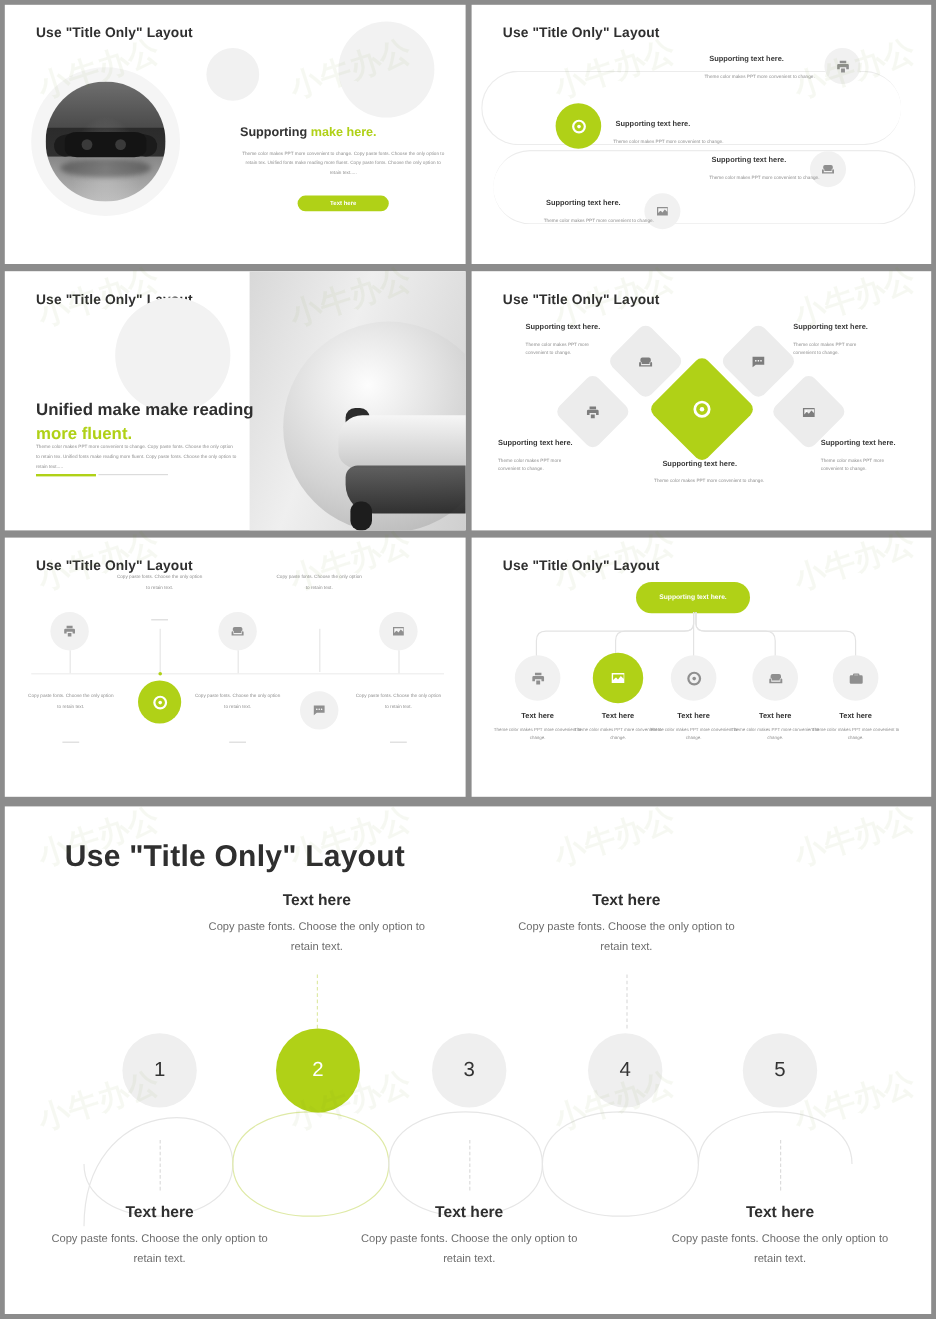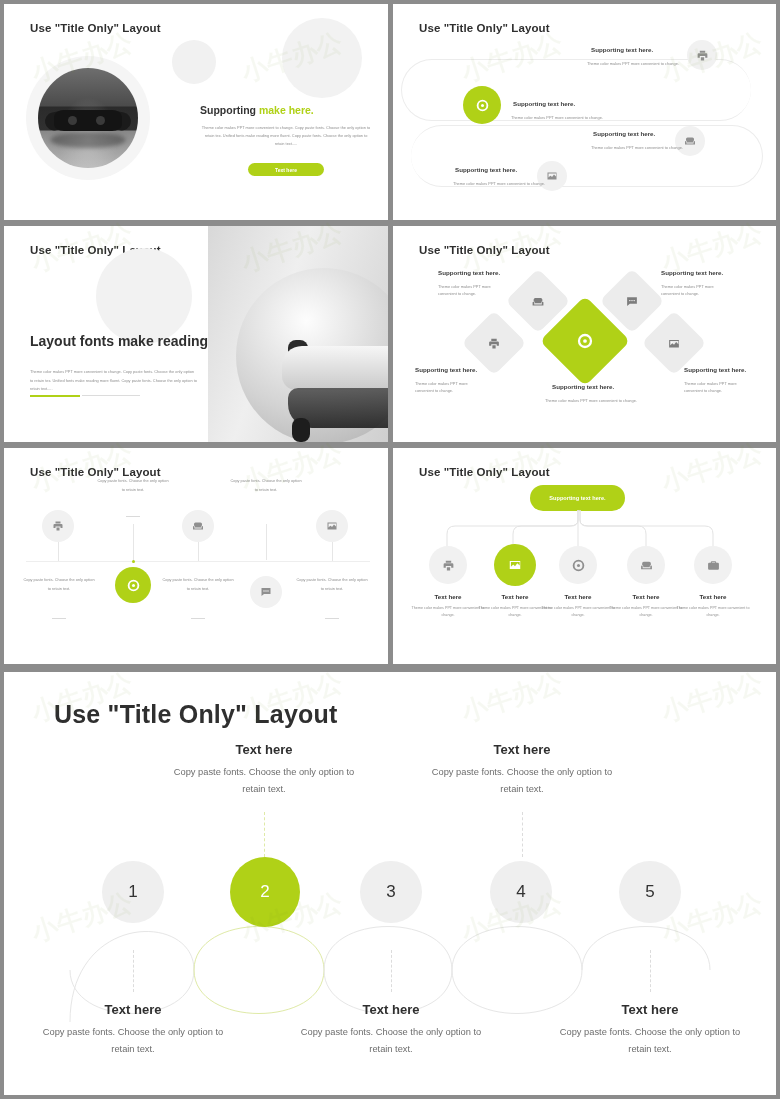--- a/index.html
+++ b/index.html
@@ -225,21 +225,22 @@
           <div class="grip l"></div>
 
           <div class="ctrl-top"></div>
           <div class="ctrl-bot"></div>
           <div class="grip2 l"></div>
 
         </div>
       </div>
 
       <div class="h1">
-        <div>Layout fonts make reading</div>
+        <div>Unified make make reading</div>
+        <div class="green">more fluent.</div>
       </div>
       <div class="body">Theme color makes PPT more convenient to change. Copy paste fonts. Choose the only option to retain tex. Unified fonts make reading more fluent. Copy paste fonts. Choose the only option to retain text.....</div>
       <div class="rule-g"></div>
       <div class="rule-x"></div>
     </div>
 
     <div class="slide s4">
       <div class="slide-title">Use "Title Only" Layout</div>
 
       <div class="dia d-tl">

